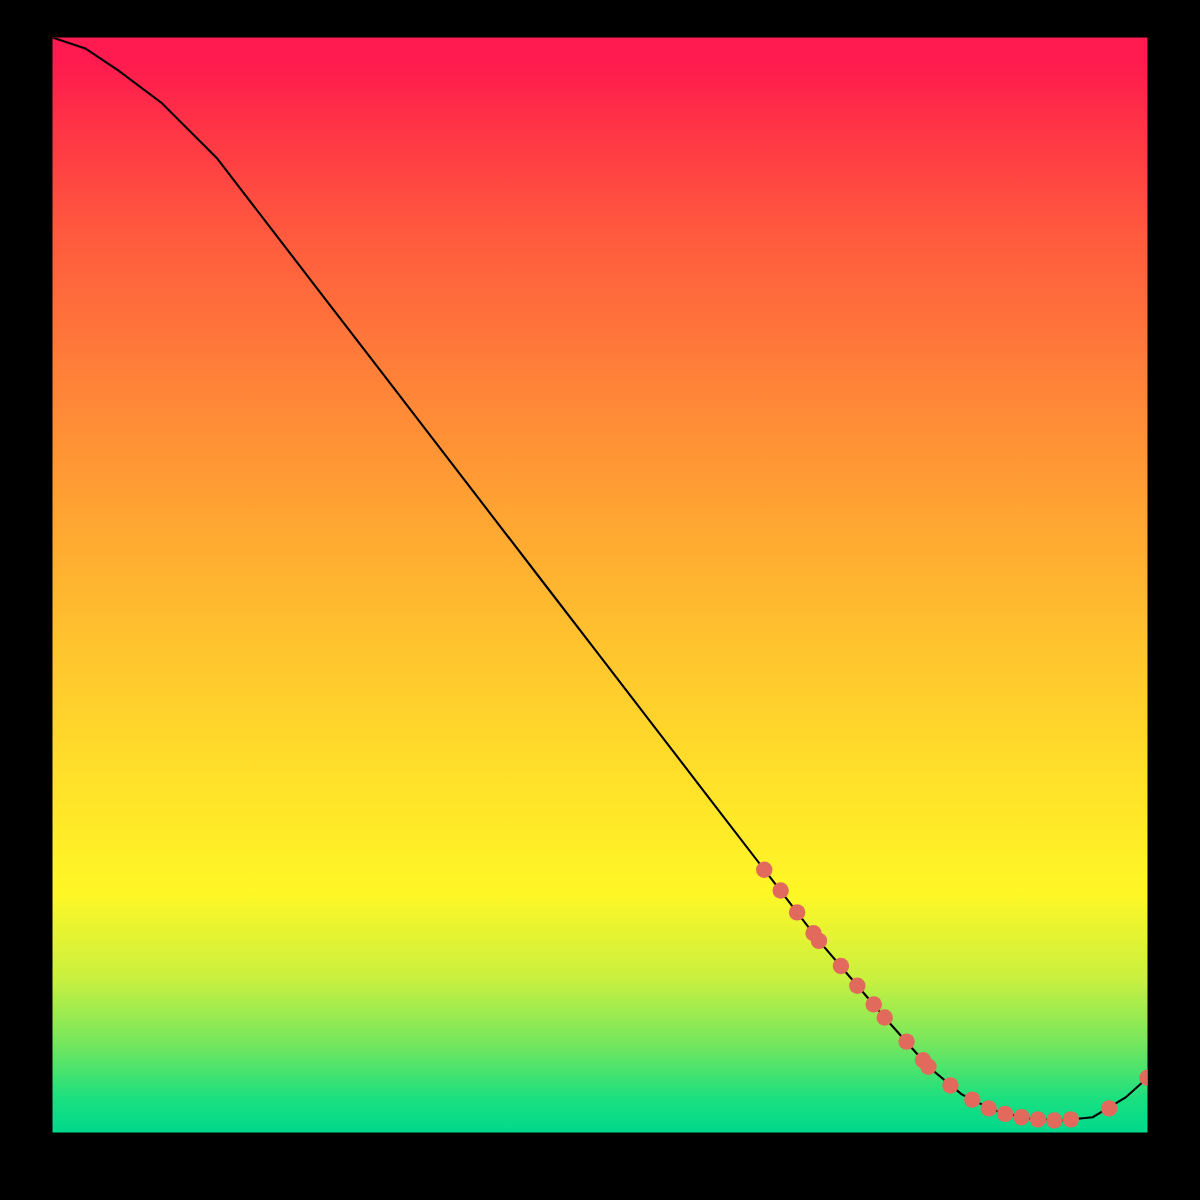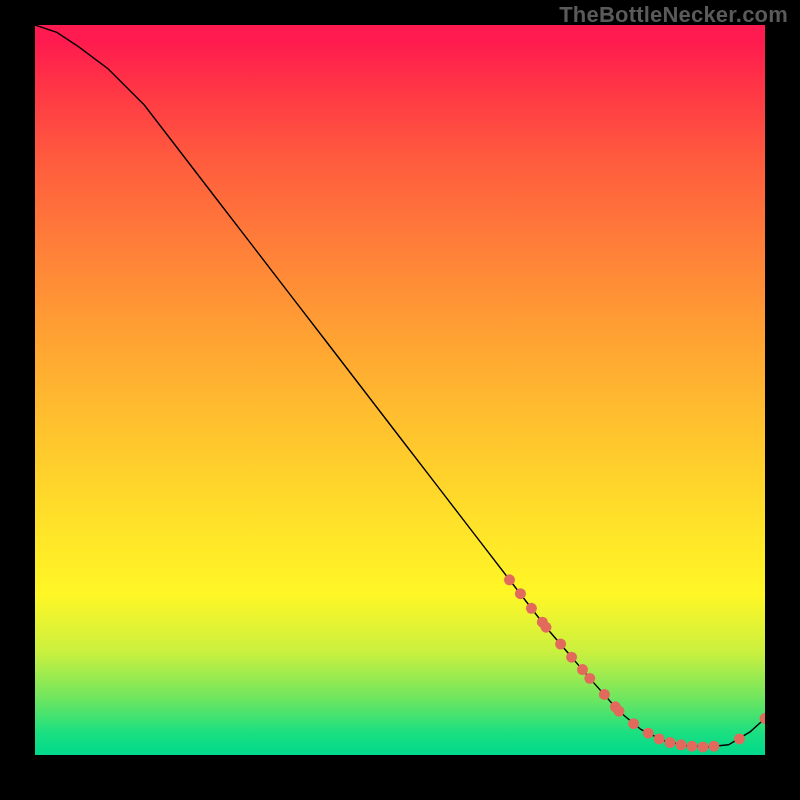--- a/index.html
+++ b/index.html
@@ -54,21 +54,20 @@
     left: 35px;
     top: 25px;
     width: 730px;
     height: 730px;
     z-index: 2;
   }
 </style>
 </head>
 <body>
 <div class="container">
-  <div class="watermark">TheBottleNecker.com</div>
 
   <div class="plot"></div>
 
   <svg class="curve" viewBox="0 0 100 100" preserveAspectRatio="none">
 
   <polyline points="0.00,0.00 3.00,1.00 6.00,3.00 10.00,6.00 15.00,11.00 20.00,17.50 25.00,24.00 30.00,30.50 35.00,37.00 40.00,43.50 45.00,50.00 50.00,56.50 55.00,63.00 60.00,69.50 65.00,76.00 70.00,82.50 73.00,86.00 76.00,89.50 80.00,94.00 83.00,96.50 86.00,98.00 89.00,98.70 92.00,98.90 95.00,98.60 98.00,96.80 100.00,95.00" fill="none" stroke="#000000" stroke-width="0.25" vector-effect="non-scaling-stroke" style="stroke-width:1.4px"></polyline>
       <circle cx="65.00" cy="76.00" r="0.75" fill="#e26a5d"></circle>
       <circle cx="66.50" cy="77.90" r="0.75" fill="#e26a5d"></circle>
       <circle cx="68.00" cy="79.90" r="0.75" fill="#e26a5d"></circle>
       <circle cx="69.50" cy="81.80" r="0.75" fill="#e26a5d"></circle>

